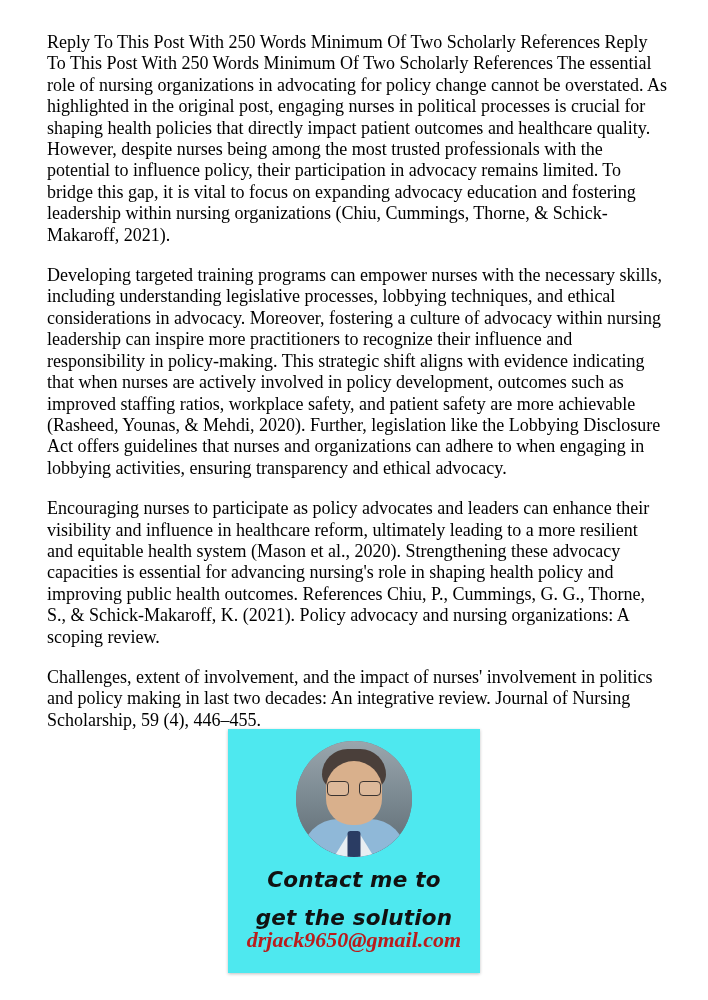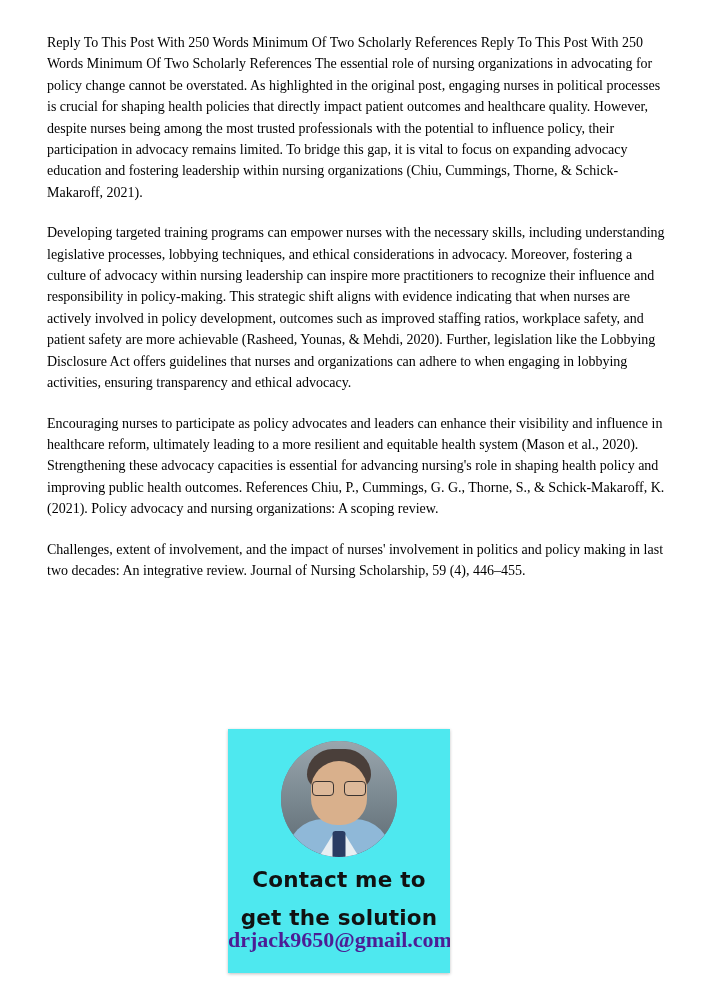--- a/index.html
+++ b/index.html
@@ -22,39 +22,40 @@
     height: 1000px;
     background: #ffffff;
   }
   .doc-body {
     position: absolute;
     left: 47px;
     top: 32px;
     width: 620px;
   }
   .para {
-    font-size: 14px;
+    font-size: 18px;
     line-height: 21.4px;
     text-align: left;
     margin: 0 0 19px 0;
     color: #000;
     letter-spacing: 0.0px;
   }
   .para:last-child { margin-bottom: 0; }
 
   
   .promo-card {
     position: absolute;
     left: 228px;
     top: 729px;
-    width: 222px;
+    width: 252px;
     height: 244px;
     background: #4ee8ef;
     box-shadow: 0 1px 3px rgba(0,0,0,0.25);
     overflow: hidden;
+    font-style: italic;
   }
   .promo-photo-wrap {
     position: absolute;
     left: 50%;
     transform: translateX(-50%);
     top: 12px;
     width: 116px;
     height: 116px;
     border-radius: 50%;
     overflow: hidden;
@@ -160,21 +161,21 @@
   .promo-line2 { top: 176px; }
   .promo-email {
     position: absolute;
     left: 0;
     top: 198px;
     width: 100%;
     text-align: center;
     font-family: "Liberation Serif", "DejaVu Serif", serif;
     font-weight: 700;
     font-size: 22px;
-    color: #4c1d95;
+    color: #b91c1c;
   }
 </style>
 </head>
 <body>
 
 <div class="page">
 
   <div class="doc-body">
     <p class="para">Reply To This Post With 250 Words Minimum Of Two Scholarly References Reply To This Post With 250 Words Minimum Of Two Scholarly References The essential role of nursing organizations in advocating for policy change cannot be overstated. As highlighted in the original post, engaging nurses in political processes is crucial for shaping health policies that directly impact patient outcomes and healthcare quality. However, despite nurses being among the most trusted professionals with the potential to influence policy, their participation in advocacy remains limited. To bridge this gap, it is vital to focus on expanding advocacy education and fostering leadership within nursing organizations (Chiu, Cummings, Thorne, &amp; Schick-Makaroff, 2021).</p>
     <p class="para">Developing targeted training programs can empower nurses with the necessary skills, including understanding legislative processes, lobbying techniques, and ethical considerations in advocacy. Moreover, fostering a culture of advocacy within nursing leadership can inspire more practitioners to recognize their influence and responsibility in policy-making. This strategic shift aligns with evidence indicating that when nurses are actively involved in policy development, outcomes such as improved staffing ratios, workplace safety, and patient safety are more achievable (Rasheed, Younas, &amp; Mehdi, 2020). Further, legislation like the Lobbying Disclosure Act offers guidelines that nurses and organizations can adhere to when engaging in lobbying activities, ensuring transparency and ethical advocacy.</p>

